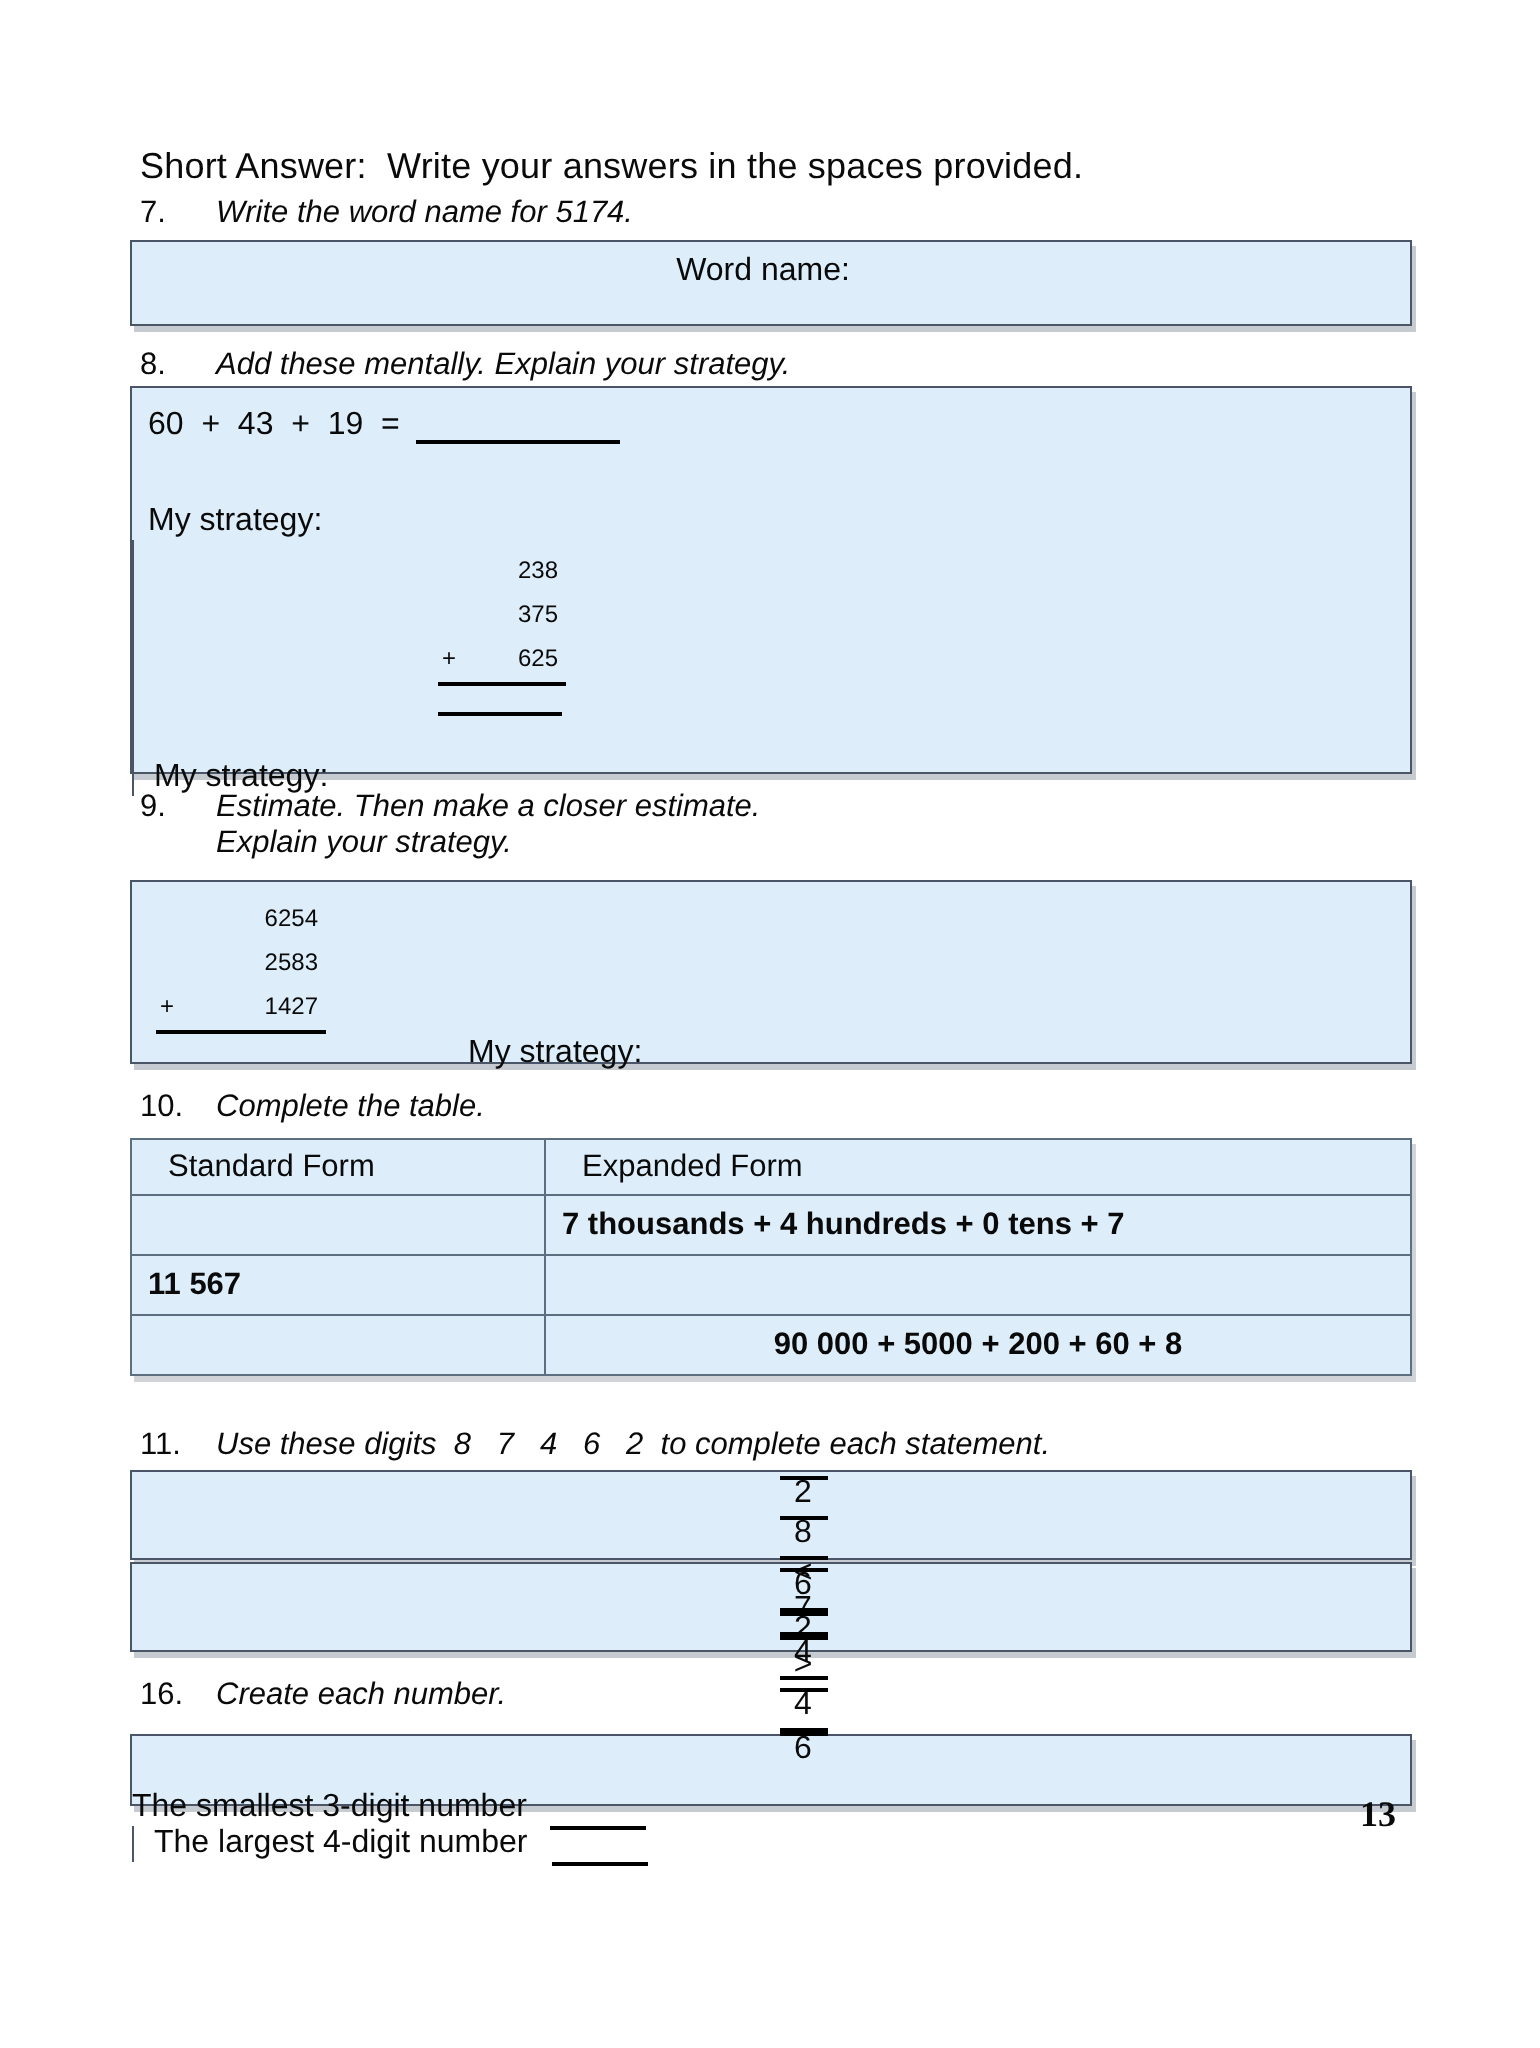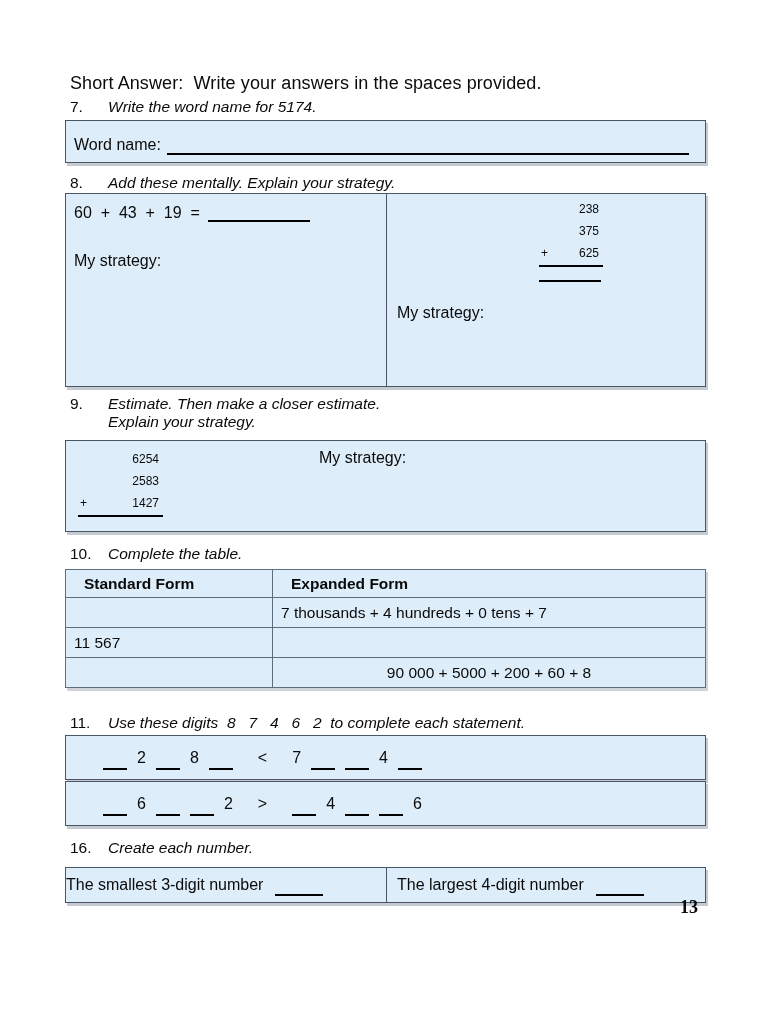--- a/index.html
+++ b/index.html
@@ -20,20 +20,21 @@
   .qline .qtext { flex:1;font-style:italic; }
 
   
   .wbox {
     margin-left:65px;
     width:641px;
     background:#ddeefa;
     border:1px solid #4a5568;
     box-shadow:2px 3px 0 rgba(150,160,170,0.55);
     font-size:16px;
+    flex-direction:column;
   }
 
   .blankline { border-bottom:2px solid #000; display:inline-block; }
 
   
   .box-q7 { margin-top:4px; height:43px; display:flex; align-items:center; padding:6px 16px 0 8px; }
   .box-q7 .lbl { flex:none; }
   .box-q7 .blankline { flex:1; height:20px; margin-left:6px; }
 
   
@@ -63,39 +64,39 @@
     border-collapse:collapse;
     font-size:15.5px;
     margin-top:6px;
     box-shadow:2px 3px 0 rgba(150,160,170,0.45);
   }
   table.wtable th, table.wtable td {
     border:1px solid #5c6f80;
     background:#ddeefa;
     padding:0 8px;
     text-align:left;
-    font-weight:400;
-  }
-  table.wtable th { font-weight:700; height:28px;padding-left:18px; }
+    font-weight:700;
+  }
+  table.wtable th { font-weight:400; height:28px;padding-left:18px; }
   table.wtable td { height:30px; }
   table.wtable .col-std { width:207px; }
   table.wtable td.centered { text-align:center; }
 
   
   .box-q11 { height:45px; display:flex; align-items:center; padding-left:32px; }
   .box-q11a { margin-top:3px; }
   .box-q11b { margin-top:1px; }
   .box-q11 .tok { margin:0 5px; }
   .box-q11 .blank { display:inline-block; width:24px; height:20px; border-bottom:2px solid #000; margin:0 5px; transform:translateY(2px); }
   .box-q11 .wgap { display:inline-block; width:15px; }
 
   
   .box-q12 { margin-top:10px; height:36px; display:flex; }
   .q12-cell { display:flex; align-items:center; }
-  .q12-left { width:320px; flex:none; padding-left:0; }
+  .q12-left { width:320px; flex:none; padding-left:0;margin-top:27px; }
   .q12-right { flex:1; border-left:1px solid #4a5568; padding-left:10px; }
   .q12-cell .blankline { width:48px; height:16px; margin-left:12px; transform:translateY(3px); }
 
   
   .h-q7  { margin-top:4px; }
   .h-q8  { margin-top:11px; }
   .h-q9  { margin-top:8px; }
   .h-q10 { margin-top:13px; }
   .h-q11 { margin-top:26px; }
   .h-q12 { margin-top:13px; }

